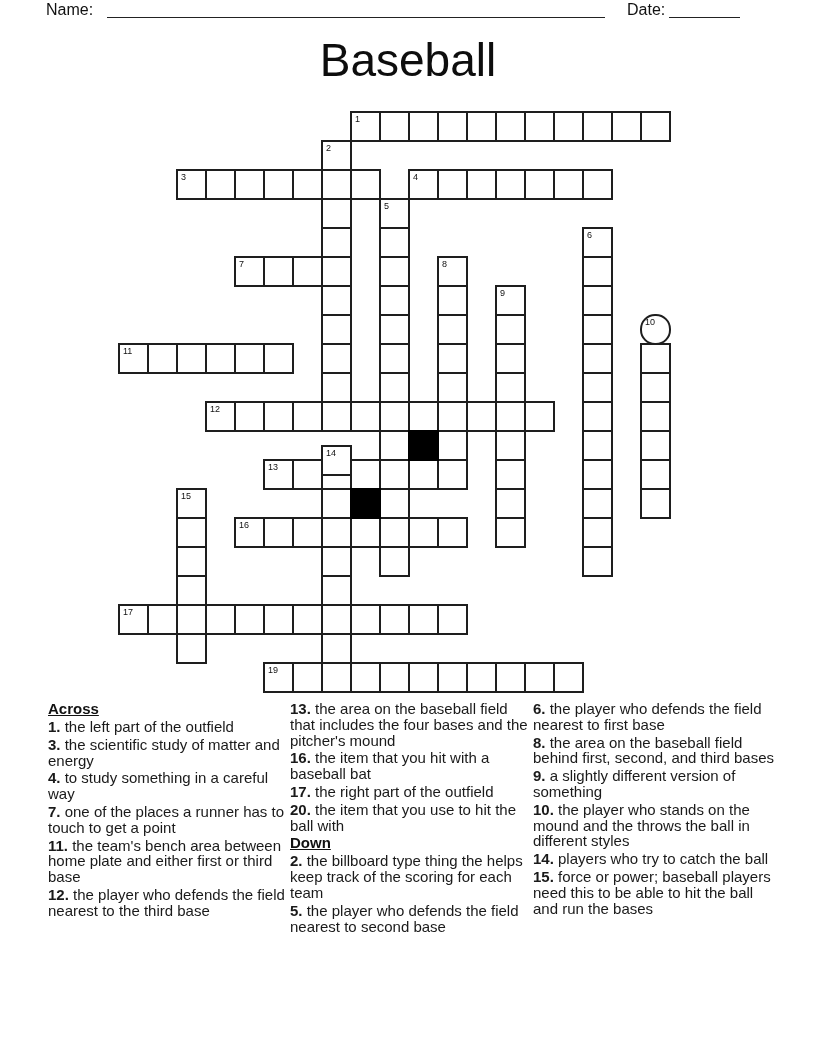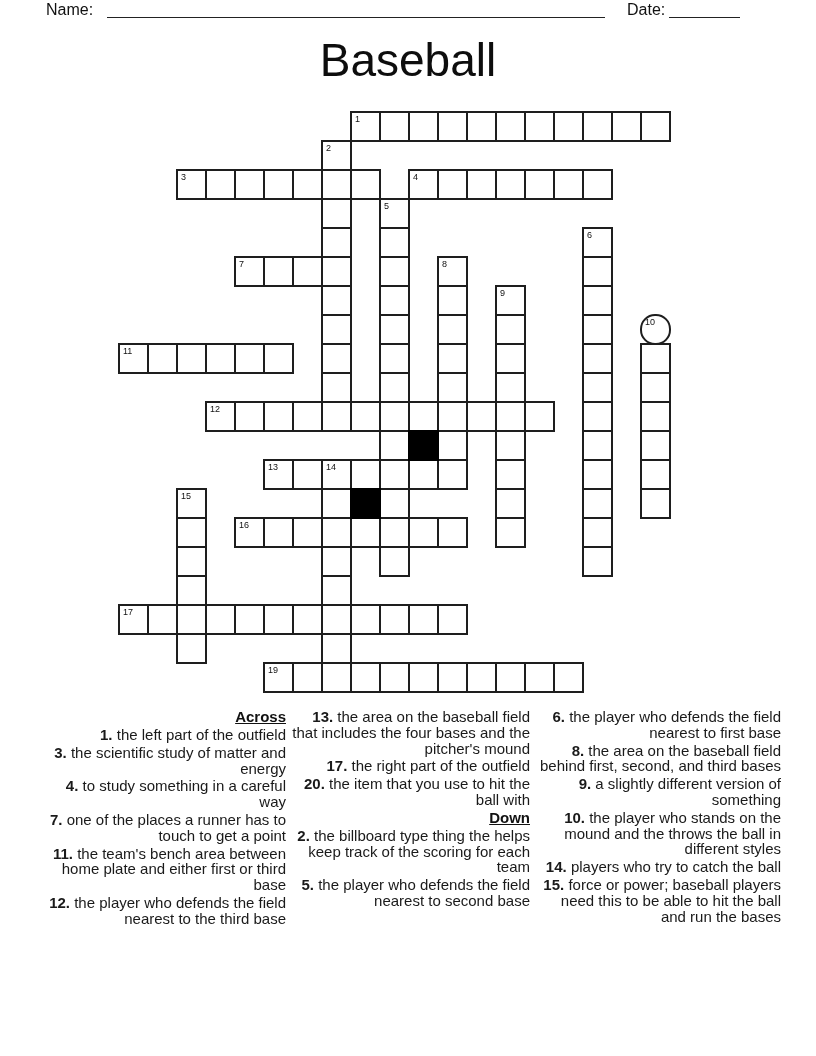--- a/index.html
+++ b/index.html
@@ -30,21 +30,21 @@
     position:absolute; width:31px; height:31px;
     border:2px solid #1e1e1e; background:#fff;
   }
   .cell.black { background:#000; border-color:#000; }
   .cellnum {
     position:absolute; top:1px; left:3px;
     font-size:9px; line-height:10px; color:#111;
   }
   
   #clues { position:absolute; top:701px; left:0; width:816px; }
-  .clue-col { position:absolute; top:8px;text-align:right; }
+  .clue-col { position:absolute; top:0; }
   #clue-col-0 { left:48px;  width:238px; }
   #clue-col-1 { left:290px; width:240px; }
   #clue-col-2 { left:533px; width:248px; }
   .clue-heading {
     font-size:15px; font-weight:700; text-decoration:underline;
     line-height:16px; margin-bottom:2px; color:#111;
   }
   .clue { font-size:15px; line-height:15.8px; margin-bottom:2px; color:#1a1a1a; }
   .clue .cnum { font-weight:700; }
 </style>
@@ -180,21 +180,21 @@
     <div class="cell" style="left: 145px; top: 290px;"></div>
     <div class="cell" style="left: 174px; top: 290px;"></div>
     <div class="cell" style="left: 232px; top: 290px;"></div>
     <div class="cell" style="left: 290px; top: 290px;"></div>
     <div class="cell" style="left: 348px; top: 290px;"></div>
     <div class="cell" style="left: 406px; top: 290px;"></div>
     <div class="cell" style="left: 145px; top: 348px;">
       <span class="cellnum">13</span>
     </div>
     <div class="cell" style="left: 174px; top: 348px;"></div>
-    <div class="cell" style="left: 203px; top: 348px; padding-left: 8px;">
+    <div class="cell" style="left: 203px; top: 334px; padding-left: 8px;">
       <span class="cellnum">14</span>
     </div>
     <div class="cell" style="left: 232px; top: 348px;"></div>
     <div class="cell" style="left: 290px; top: 348px;"></div>
     <div class="cell" style="left: 203px; top: 377px;"></div>
     <div class="cell" style="left: 203px; top: 406px;"></div>
     <div class="cell" style="left: 203px; top: 435px;"></div>
     <div class="cell" style="left: 203px; top: 464px;"></div>
     <div class="cell" style="left: 203px; top: 493px;"></div>
     <div class="cell" style="left: 203px; top: 522px;"></div>
@@ -248,20 +248,21 @@
       <div class="clue-heading">Across</div>
       <div class="clue"><span class="cnum">1. </span><span>the left part of the outfield</span></div>
       <div class="clue"><span class="cnum">3. </span><span>the scientific study of matter and energy</span></div>
       <div class="clue"><span class="cnum">4. </span><span>to study something in a careful way</span></div>
       <div class="clue"><span class="cnum">7. </span><span>one of the places a runner has to touch to get a point</span></div>
       <div class="clue"><span class="cnum">11. </span><span>the team's bench area between home plate and either first or third base</span></div>
       <div class="clue"><span class="cnum">12. </span><span>the player who defends the field nearest to the third base</span></div>
     </div>
     <div class="clue-col" id="clue-col-1">
       <div class="clue"><span class="cnum">13. </span><span>the area on the baseball field that includes the four bases and the pitcher's mound</span></div>
+      <div class="clue"><span class="cnum">16. </span><span>the item that you hit with a baseball bat</span></div>
       <div class="clue"><span class="cnum">17. </span><span>the right part of the outfield</span></div>
       <div class="clue"><span class="cnum">20. </span><span>the item that you use to hit the ball with</span></div>
       <div class="clue-heading">Down</div>
       <div class="clue"><span class="cnum">2. </span><span>the billboard type thing the helps keep track of the scoring for each team</span></div>
       <div class="clue"><span class="cnum">5. </span><span>the player who defends the field nearest to second base</span></div>
     </div>
     <div class="clue-col" id="clue-col-2">
       <div class="clue"><span class="cnum">6. </span><span>the player who defends the field nearest to first base</span></div>
       <div class="clue"><span class="cnum">8. </span><span>the area on the baseball field behind first, second, and third bases</span></div>
       <div class="clue"><span class="cnum">9. </span><span>a slightly different version of something</span></div>

